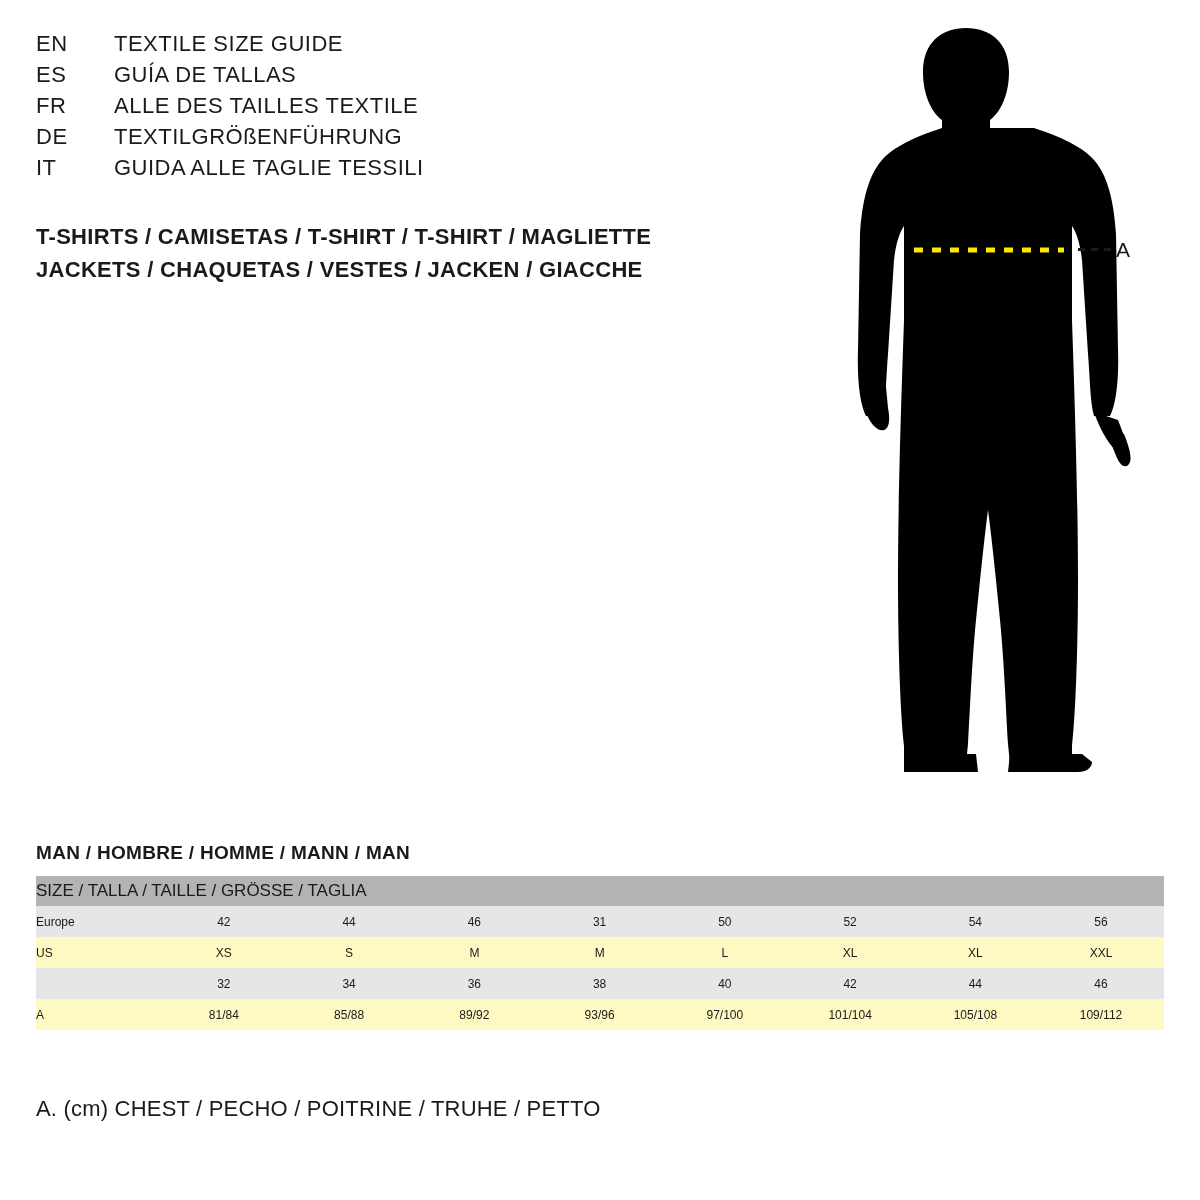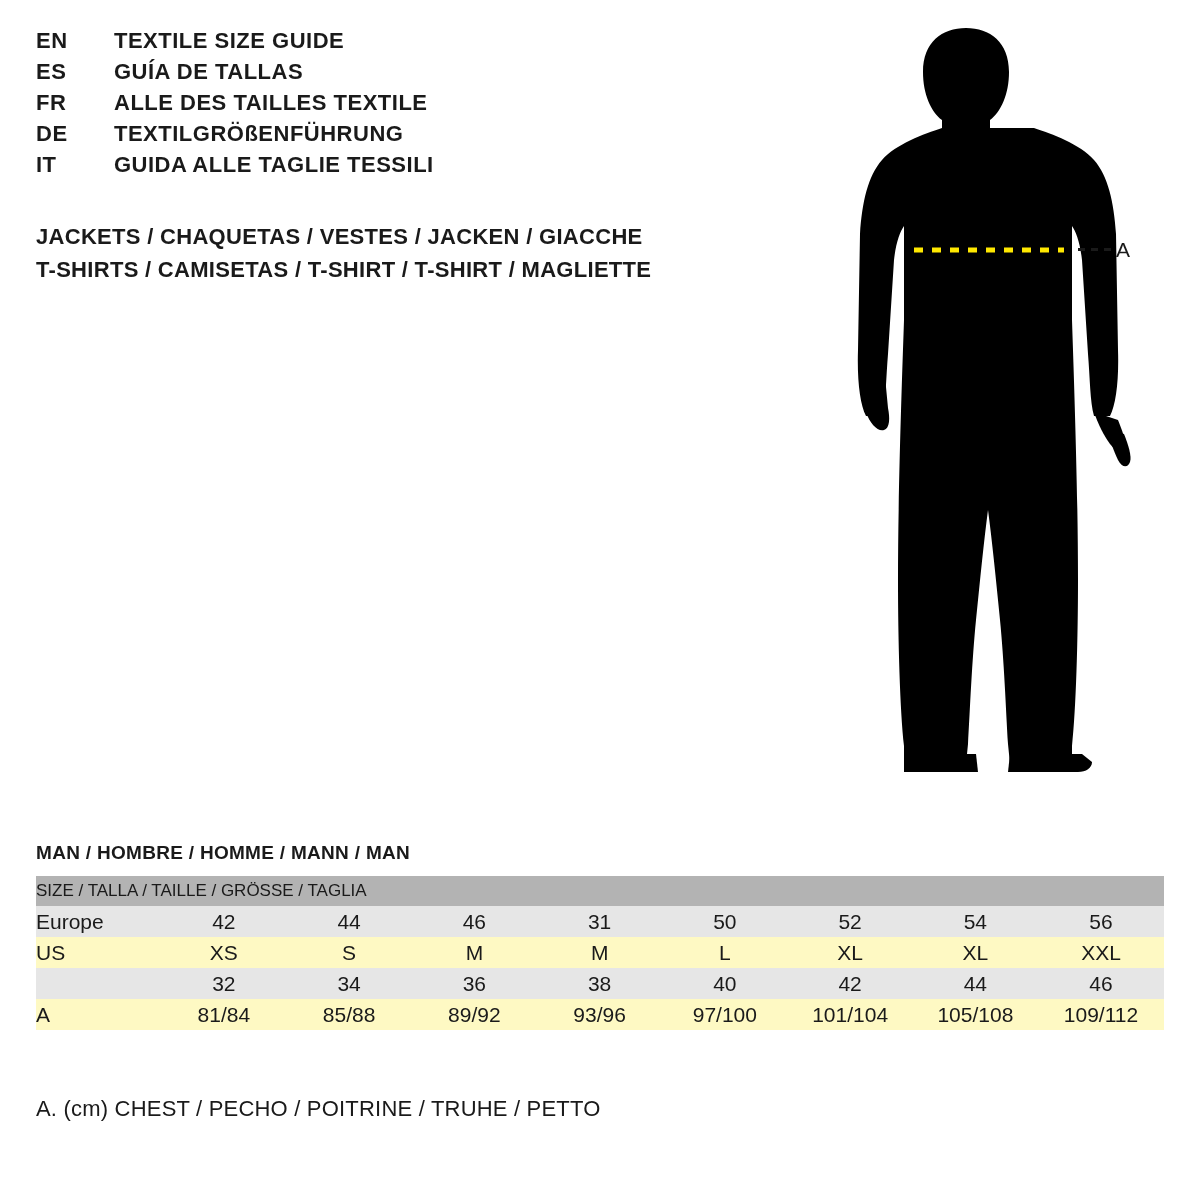--- a/index.html
+++ b/index.html
@@ -18,23 +18,22 @@
 
   
   .lang-block {
     position: absolute;
     left: 36px;
     top: 28px;
     width: 700px;
   }
   .lang-row {
     display: flex;
-    align-items: flex-start;
+    align-items: center;
     height: 31px;
-    font-weight: bold;
   }
   .lang-code {
     width: 78px;
     font-size: 22px;
     letter-spacing: 0.5px;
     color: #1a1a1a;
   }
   .lang-name {
     font-size: 22px;
     letter-spacing: 0.5px;
@@ -97,21 +96,21 @@
     letter-spacing: 0.3px;
     margin-bottom: 12px;
     color: #1a1a1a;
   }
   table.size-table {
     border-collapse: collapse;
     width: 1128px;
     table-layout: fixed;
   }
   table.size-table td {
-    font-size: 21px;
+    font-size: 12px;
     color: #1a1a1a;
     height: 31px;
     padding: 0;
     vertical-align: middle;
   }
   td.rowlabel {
     text-align: left;
     padding-left: 8px;
     width: 168px;
   }
@@ -159,22 +158,22 @@
     <span class="lang-code">DE</span>
     <span class="lang-name">TEXTILGRÖßENFÜHRUNG</span>
   </div>
   <div class="lang-row">
     <span class="lang-code">IT</span>
     <span class="lang-name">GUIDA ALLE TAGLIE TESSILI</span>
   </div>
 </div>
 
 <div class="garment-block">
+  <div class="garment-line">T-SHIRTS / CAMISETAS / T-SHIRT / T-SHIRT / MAGLIETTE</div>
   <div class="garment-line">JACKETS / CHAQUETAS / VESTES / JACKEN / GIACCHE</div>
-  <div class="garment-line">T-SHIRTS / CAMISETAS / T-SHIRT / T-SHIRT / MAGLIETTE</div>
 </div>
 
 <div class="figure-wrap">
   <svg width="360" height="780" viewBox="0 0 360 780" xmlns="http://www.w3.org/2000/svg">
     <g>
 
       <path d="M103 52 C103 22 122 8 146 8 C170 8 189 22 189 52 C189 74 181 92 170 100 L170 112 L122 112 L122 100 C111 92 103 74 103 52 Z" fill="#000000"></path>
 
       <path d="M122 108
                C104 114 76 124 62 140

